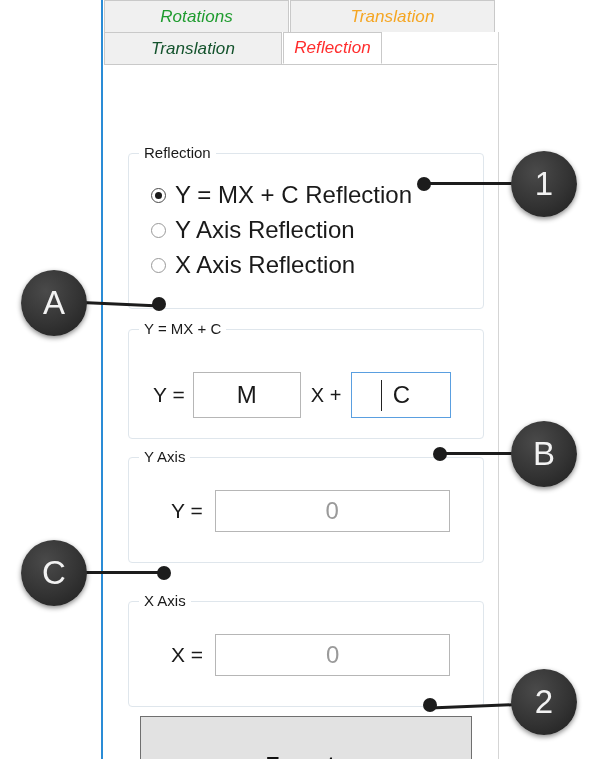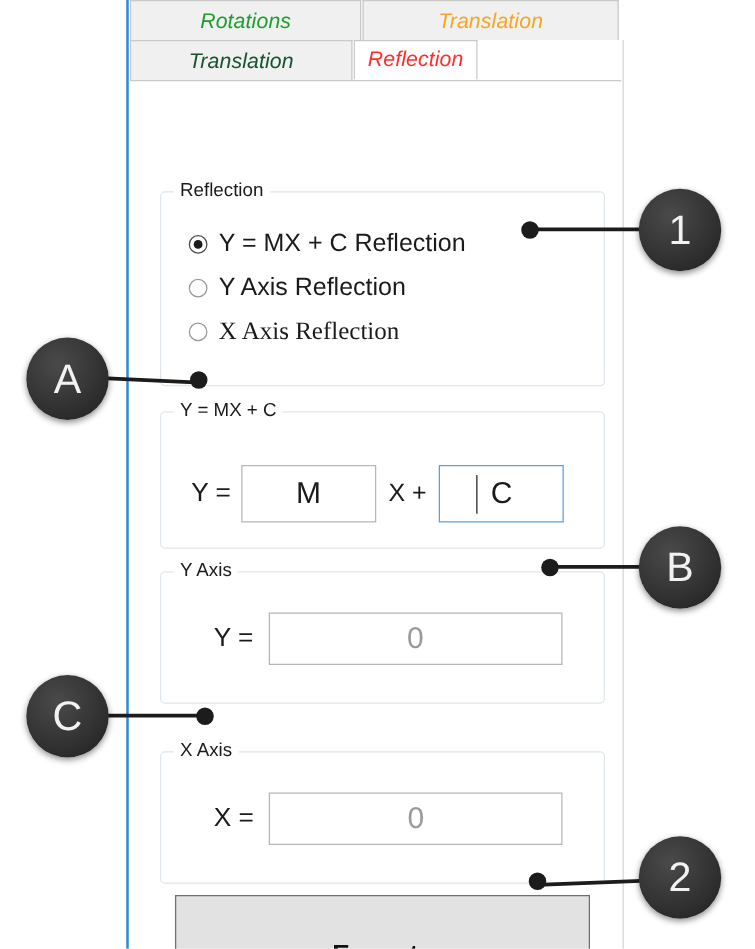--- a/index.html
+++ b/index.html
@@ -121,21 +121,21 @@
   
   .radio-row {
     position: absolute;
     left: 22px;
     display: flex;
     align-items: center;
     height: 26px;
   }
   #radio-row-0 { top: 28px; }
   #radio-row-1 { top: 63px; text-align: right; }
-  #radio-row-2 { top: 98px; font-family: Liberation Serif, serif; }
+  #radio-row-2 { top: 98px; }
 
   .radio-mark {
     box-sizing: border-box;
     width: 15px;
     height: 15px;
     border-radius: 50%;
     border: 1px solid #999999;
     background: #ffffff;
     margin-right: 9px;
     position: relative;
@@ -146,21 +146,21 @@
   }
   .radio-mark.checked::after {
     content: "";
     position: absolute;
     left: 3px; top: 3px;
     width: 7px; height: 7px;
     border-radius: 50%;
     background: #1a1a1a;
   }
   .radio-label {
-    font-size: 20px;
+    font-size: 24px;
     color: #1a1a1a;
     white-space: nowrap;
     user-select: none;
   }
 
   
   .field-row {
     position: absolute;
     display: flex;
     align-items: center;

